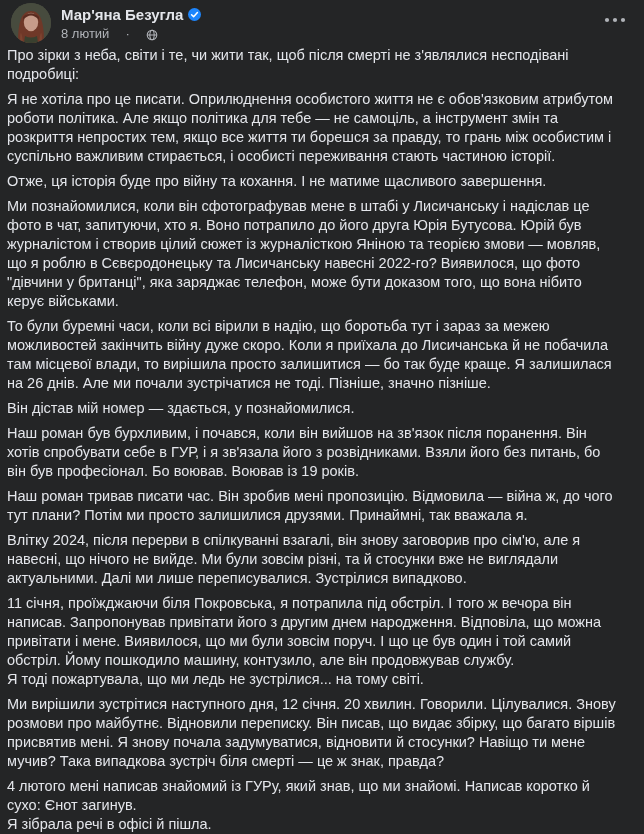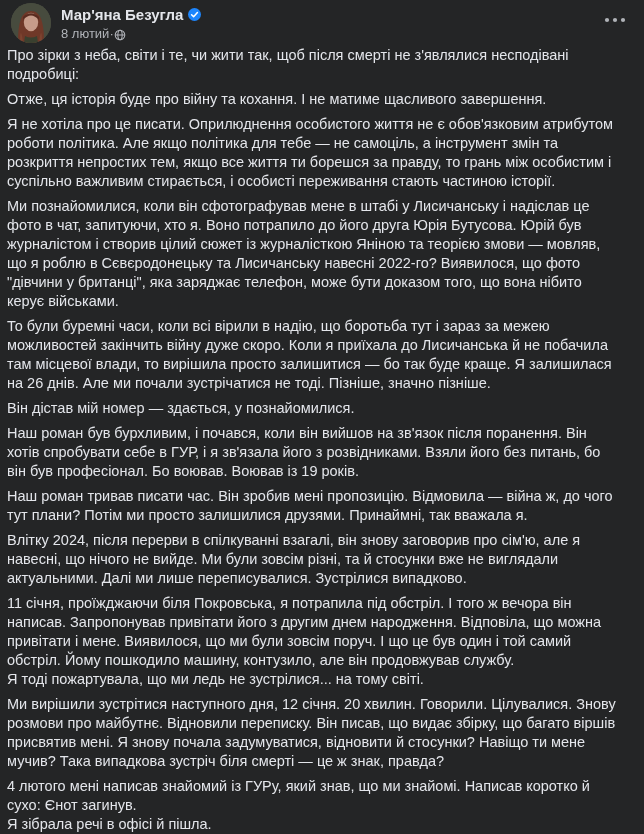--- a/index.html
+++ b/index.html
@@ -49,21 +49,21 @@
     font-weight: 700;
     color: #e4e6eb;
     cursor: pointer;
     line-height: 19px;
   }
   .verified-badge { display: inline-flex; }
   .verified-badge svg { width: 13px; height: 13px; display: block; }
   .meta-row {
     display: flex;
     align-items: center;
-    gap: 0;
+    gap: 16px;
     margin-top: 2px;
     font-size: 13px;
     color: #b0b3b8;
     line-height: 16px;
   }
   .meta-timestamp { cursor: pointer; }
   .globe-icon { display: inline-flex; margin-top: 1px; }
   .globe-icon svg { width: 12px; height: 12px; display: block; }
   .more-btn {
     flex-shrink: 0;
@@ -135,22 +135,22 @@
         <circle cx="3" cy="3" r="2.1" fill="#b0b3b8"></circle>
         <circle cx="11" cy="3" r="2.1" fill="#b0b3b8"></circle>
         <circle cx="19" cy="3" r="2.1" fill="#b0b3b8"></circle>
       </svg>
     </div>
 
   </div>
 
   <div class="post-body">
     <p>Про зірки з неба, світи і те, чи жити так, щоб після смерті не з'являлися несподівані подробиці:</p>
+    <p>Я не хотіла про це писати. Оприлюднення особистого життя не є обов'язковим атрибутом роботи політика. Але якщо політика для тебе — не самоціль, а інструмент змін та розкриття непростих тем, якщо все життя ти борешся за правду, то грань між особистим і суспільно важливим стирається, і особисті переживання стають частиною історії.</p>
     <p>Отже, ця історія буде про війну та кохання. І не матиме щасливого завершення.</p>
-    <p>Я не хотіла про це писати. Оприлюднення особистого життя не є обов'язковим атрибутом роботи політика. Але якщо політика для тебе — не самоціль, а інструмент змін та розкриття непростих тем, якщо все життя ти борешся за правду, то грань між особистим і суспільно важливим стирається, і особисті переживання стають частиною історії.</p>
     <p>Ми познайомилися, коли він сфотографував мене в штабі у Лисичанську і надіслав це фото в чат, запитуючи, хто я. Воно потрапило до його друга Юрія Бутусова. Юрій був журналістом і створив цілий сюжет із журналісткою Яніною та теорією змови — мовляв, що я роблю в Сєвєродонецьку та Лисичанську навесні 2022-го? Виявилося, що фото "дівчини у британці", яка заряджає телефон, може бути доказом того, що вона нібито керує військами.</p>
     <p>То були буремні часи, коли всі вірили в надію, що боротьба тут і зараз за межею можливостей закінчить війну дуже скоро. Коли я приїхала до Лисичанська й не побачила там місцевої влади, то вирішила просто залишитися — бо так буде краще. Я залишилася на 26 днів. Але ми почали зустрічатися не тоді. Пізніше, значно пізніше.</p>
     <p>Він дістав мій номер — здається, у познайомилися.</p>
     <p>Наш роман був бурхливим, і почався, коли він вийшов на зв'язок після поранення. Він хотів спробувати себе в ГУР, і я зв'язала його з розвідниками. Взяли його без питань, бо він був професіонал. Бо воював. Воював із 19 років.</p>
     <p>Наш роман тривав писати час. Він зробив мені пропозицію. Відмовила — війна ж, до чого тут плани? Потім ми просто залишилися друзями. Принаймні, так вважала я.</p>
     <p>Влітку 2024, після перерви в спілкуванні взагалі, він знову заговорив про сім'ю, але я навесні, що нічого не вийде. Ми були зовсім різні, та й стосунки вже не виглядали актуальними. Далі ми лише переписувалися. Зустрілися випадково.</p>
     <p>11 січня, проїжджаючи біля Покровська, я потрапила під обстріл. І того ж вечора він написав. Запропонував привітати його з другим днем народження. Відповіла, що можна привітати і мене. Виявилося, що ми були зовсім поруч. І що це був один і той самий обстріл. Йому пошкодило машину, контузило, але він продовжував службу.
 Я тоді пожартувала, що ми ледь не зустрілися... на тому світі.</p>
     <p>Ми вирішили зустрітися наступного дня, 12 січня. 20 хвилин. Говорили. Цілувалися. Знову розмови про майбутнє. Відновили переписку. Він писав, що видає збірку, що багато віршів присвятив мені. Я знову почала задумуватися, відновити й стосунки? Навіщо ти мене мучив? Така випадкова зустріч біля смерті — це ж знак, правда?</p>
     <p>4 лютого мені написав знайомий із ГУРу, який знав, що ми знайомі. Написав коротко й сухо: Єнот загинув.

